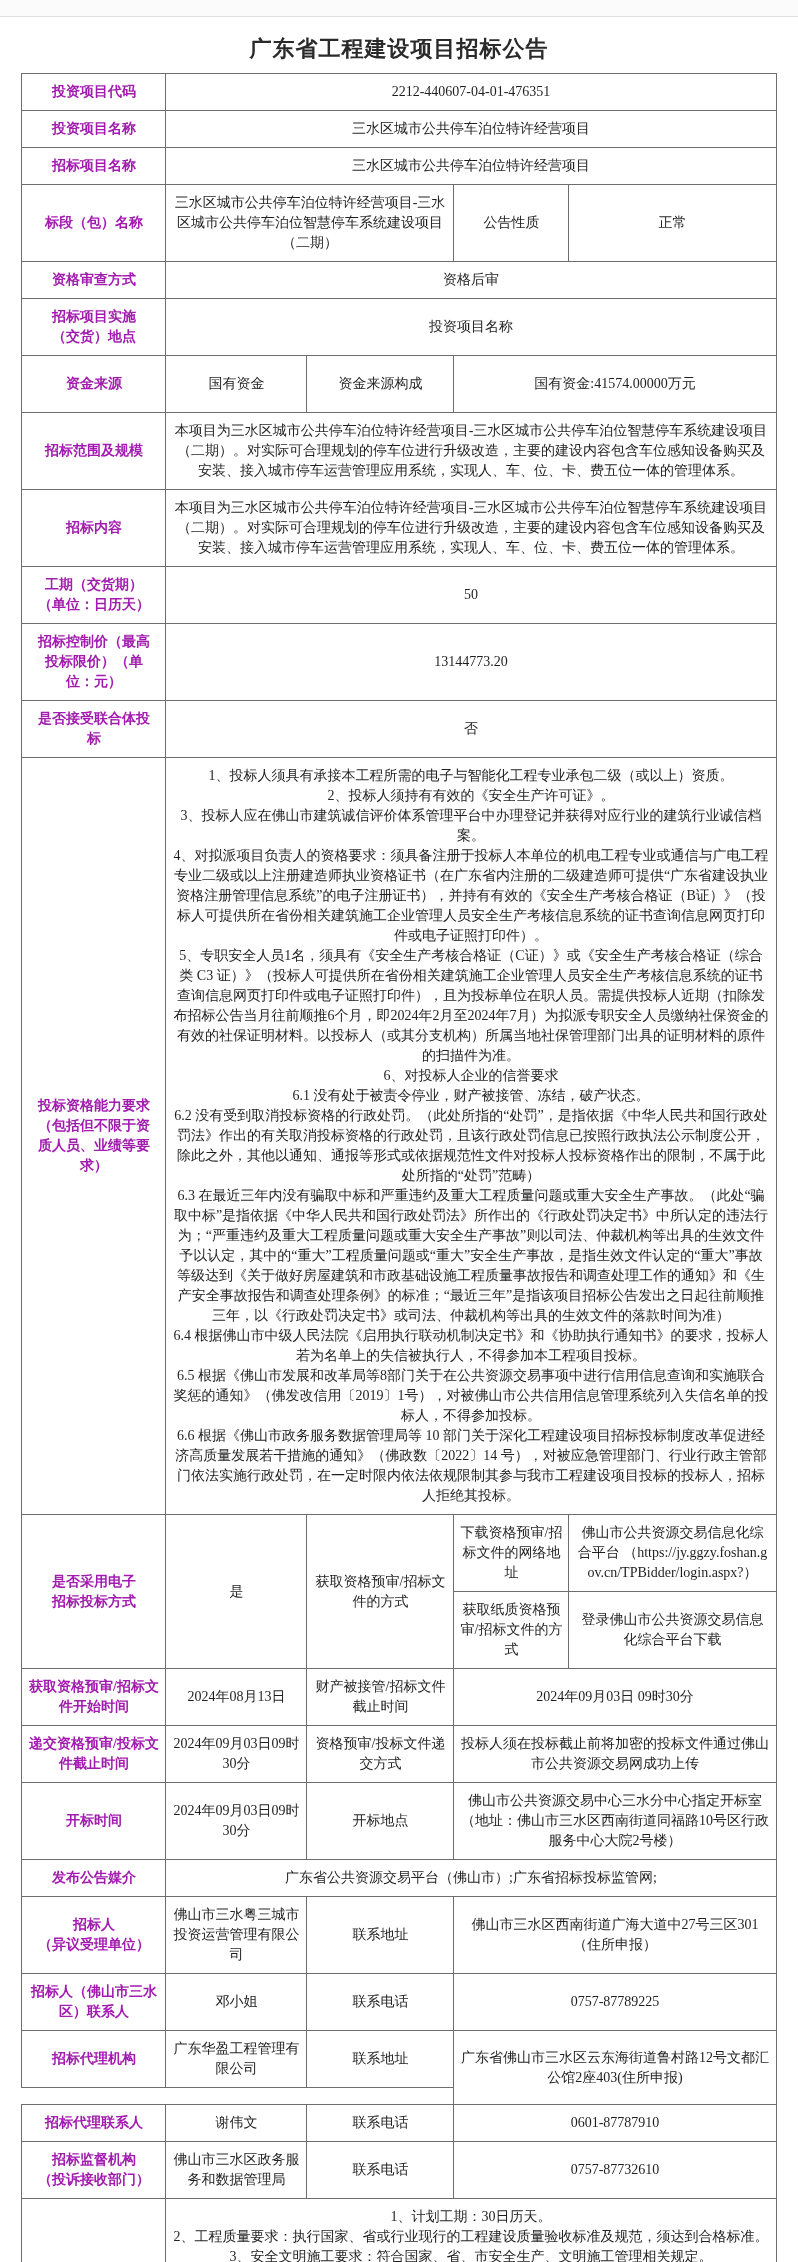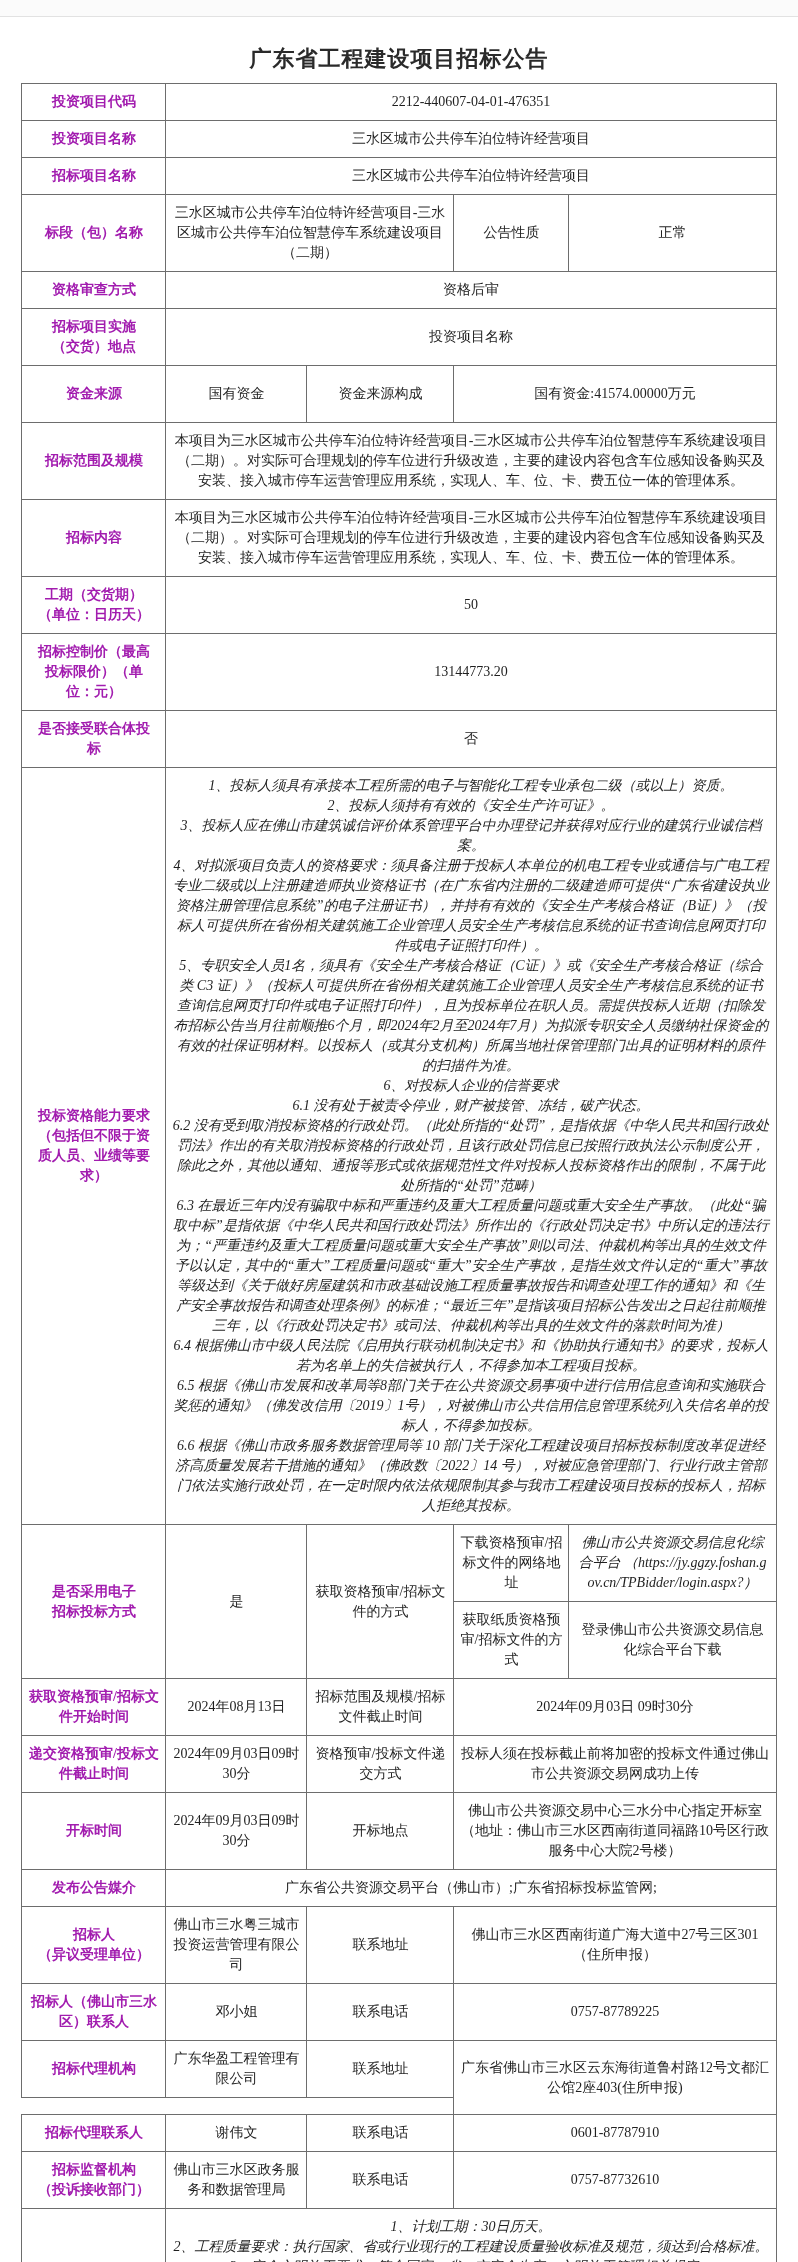--- a/index.html
+++ b/index.html
@@ -12,21 +12,21 @@
   .topbar{
     height:16px;
     background:#fbfbfb;
     border-bottom:1px solid #e2e2e2;
   }
   .doc-title{
     text-align:center;
     font-size:22px;
     font-weight:bold;
     color:#2a2a2a;
-    margin:27px 0 9px 0;
+    margin:17px 0 9px 0;
     letter-spacing:1px;
   }
   table.tender{
     border-collapse:collapse;
     table-layout:fixed;
     width:754px;
     margin:0 auto 26px auto;
   }
   table.tender td{
     border:1px solid #6d6d6d;
@@ -48,27 +48,25 @@
     font-weight:normal;
     color:#262626;
   }
   td.left{
     text-align:left;
     padding:8px 10px;
     margin-top:38px;
   }
   td.prewrap{
     white-space:pre-wrap;
-    font-style:italic;
   }
   td.urlcell{
     text-align:left;
     word-break:break-all;
     padding:8px 8px;
-    font-style:italic;
   }
   tr.spacer td{
     border:none;
     height:16px;
     padding:0;
   }
   td.tall{ height:40px; }
 </style>
 </head>
 <body>
@@ -184,21 +182,21 @@
     <td class="urlcell">佛山市公共资源交易信息化综合平台 （https://jy.ggzy.foshan.gov.cn/TPBidder/login.aspx?）</td>
   </tr>
   <tr>
     <td class="key">获取纸质资格预审/招标文件的方式</td>
     <td class="left">登录佛山市公共资源交易信息化综合平台下载</td>
   </tr>
 
   <tr>
     <td class="label">获取资格预审/招标文件开始时间</td>
     <td>2024年08月13日</td>
-    <td class="key">招标范围及规模/招标文件截止时间</td>
+    <td class="key">财产被接管/招标文件截止时间</td>
     <td colspan="2">2024年09月03日  09时30分</td>
   </tr>
 
   <tr>
     <td class="label">递交资格预审/投标文件截止时间</td>
     <td>2024年09月03日09时30分</td>
     <td class="key">资格预审/投标文件递交方式</td>
     <td colspan="2" class="left">投标人须在投标截止前将加密的投标文件通过佛山市公共资源交易网成功上传</td>
   </tr>
 

